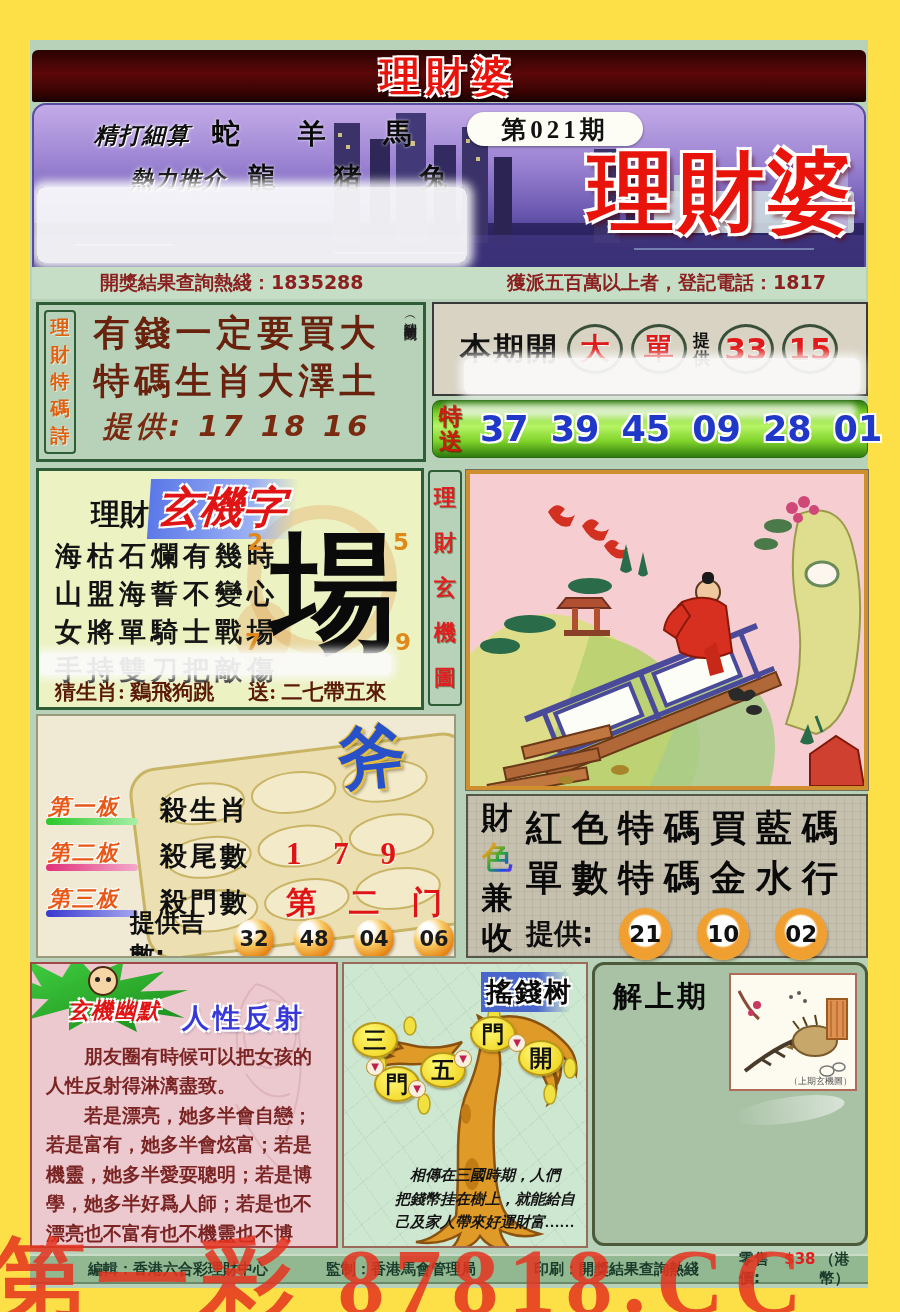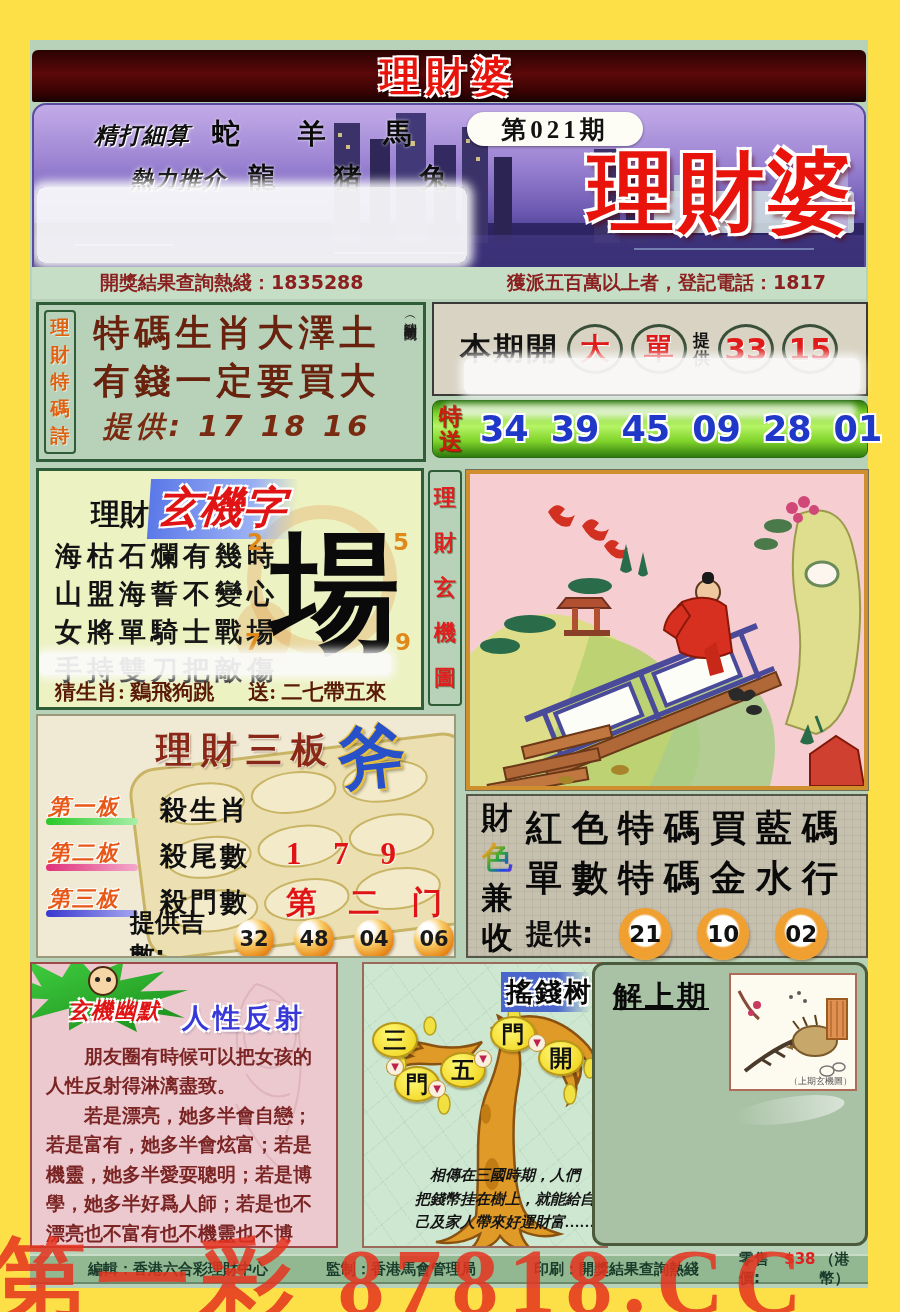--- a/index.html
+++ b/index.html
@@ -181,41 +181,41 @@
   .humor-title { position:absolute; left:150px; top:36px; font-size:27px; font-weight:900; color:#3838d8;
     letter-spacing:4px; text-shadow:-2px -2px 0 #fff,2px -2px 0 #fff,-2px 2px 0 #fff,2px 2px 0 #fff,2px 3px 3px rgba(0,0,80,.3); }
   .humor-body { position:absolute; left:14px; right:12px; top:78px; }
   .humor-body p { font-size:19px; font-weight:700; color:#7a2424; line-height:1.55; text-indent:2em;
     font-family:"Liberation Serif",serif; }
 
   
   .tree-box { position:absolute; left:342px; top:962px; width:246px; height:286px; background:#cde7d0;
     border:2px solid #9a6a5a; overflow:hidden;
     background-image:repeating-linear-gradient(55deg,rgba(140,180,150,.18) 0 1px,transparent 1px 26px),
-                     repeating-linear-gradient(-40deg,rgba(140,180,150,.18) 0 1px,transparent 1px 32px);margin-left:20px; }
+                     repeating-linear-gradient(-40deg,rgba(140,180,150,.18) 0 1px,transparent 1px 32px); }
   .tree-title { position:absolute; right:8px; top:8px; font-size:27px; font-weight:900; color:#0a0a0a;
     font-family:"Liberation Serif",serif; letter-spacing:2px; padding:2px 5px;
     background:linear-gradient(90deg,#4a66cc 0%,#4a66cc 58%,rgba(74,102,204,0) 92%);
     text-shadow:-2px -2px 0 #fff,2px -2px 0 #fff,-2px 2px 0 #fff,2px 2px 0 #fff; }
   .fruit { position:absolute; width:46px; height:36px; border-radius:50%;
     background:radial-gradient(circle at 40% 32%,#fffa78,#f2d828 75%,#d8b818);
     border:2px solid #b89818; display:flex; align-items:center; justify-content:center;
     box-shadow:1px 2px 2px rgba(60,40,0,.35); }
   .fruit span { font-size:23px; font-weight:900; color:#111; font-family:"Liberation Serif",serif; }
   .f-arrow { position:absolute; width:18px; height:18px; border-radius:50%; background:#f8f0dc;
     border:1px solid #c09030; display:flex; align-items:center; justify-content:center; }
   .f-arrow span { font-size:10px; color:#c02050; line-height:1; }
   .tree-caption { position:absolute; left:46px; right:6px; bottom:12px; text-align:center; }
   .tree-caption div { font-family:"Liberation Serif",serif; font-size:15px; font-weight:900; font-style:italic;
     color:#141414; line-height:1.55; white-space:nowrap; }
 
   
   .last-box { position:absolute; left:592px; top:962px; width:276px; height:284px; background:#a9c2a6;
     border:3px solid #4a5a3a; border-radius:12px; }
-  .last-title { position:absolute; left:18px; top:12px; font-size:29px; font-weight:900; color:#0a0a0a; letter-spacing:3px;text-decoration:underline; }
+  .last-title { position:absolute; left:18px; top:12px; font-size:29px; font-weight:900; color:#0a0a0a; letter-spacing:3px; }
   .last-pic { position:absolute; right:8px; top:8px; width:128px; height:118px; background:#fdfbf0;
     border:2px solid #b06a5a; overflow:hidden; }
   .last-pic-caption { position:absolute; right:3px; bottom:1px; font-size:9px; color:#555; }
   .last-sheen { position:absolute; right:20px; top:132px; width:110px; height:26px; border-radius:50%;
     background:linear-gradient(90deg,rgba(255,255,255,0),rgba(255,255,255,.55)); transform:rotate(-8deg); }
 
   
   .footer-bar { position:absolute; left:30px; top:1254px; width:838px; height:30px; background:#92b892;
     border-top:2px solid #c8dcc8; border-bottom:2px solid #6a8a6a; display:flex; align-items:center;
     font-size:15px; font-weight:700; color:#1a3a2a; }
@@ -289,22 +289,22 @@
 
   <div class="poem-box">
     <div class="poem-side">
       <span>理</span>
       <span>財</span>
       <span>特</span>
       <span>碼</span>
       <span>詩</span>
     </div>
     <div class="poem-main">
+      <div class="poem-line">有錢一定要買大</div>
       <div class="poem-line">特碼生肖大澤土</div>
-      <div class="poem-line">有錢一定要買大</div>
       <div class="poem-provide">提供: 17 18 16</div>
     </div>
     <div class="poem-note">（請刮開塗層觀閱）</div>
   </div>
 
   <div class="current-box">
     <span class="cur-prefix">本期開</span>
     <span class="circle">
         <span class="rc">大</span>
       </span>
@@ -323,21 +323,21 @@
       </span>
     <div class="cur-blur"></div>
   </div>
 
   <div class="special-bar">
     <div class="sp-label">
       <span>特</span>
       <span>送</span>
     </div>
     <div class="sp-nums">
-      <span>34</span>
+      <span>37</span>
       <span>39</span>
       <span>45</span>
       <span>09</span>
       <span>28</span>
       <span>01</span>
 
     </div>
   </div>
 
   <div class="mystery-box">
@@ -459,21 +459,20 @@
             <ellipse cx="354" cy="80" rx="42" ry="20"></ellipse>
           <ellipse cx="170" cy="134" rx="42" ry="20"></ellipse>
             <ellipse cx="262" cy="134" rx="42" ry="20"></ellipse>
             <ellipse cx="354" cy="134" rx="42" ry="20"></ellipse>
           <ellipse cx="170" cy="188" rx="42" ry="20"></ellipse>
             <ellipse cx="262" cy="188" rx="42" ry="20"></ellipse>
             <ellipse cx="354" cy="188" rx="42" ry="20"></ellipse>
         </g>
       </g>
     </svg>
-    <div class="tb-title">理財三板</div>
     <div class="tb-axe">斧</div>
 
     <div class="tb-row" style="top:74px;">
       <span class="board">第一板</span>
       <span class="bar bar-g"></span>
       <span class="cat">殺生肖</span>
     </div>
     <div class="tb-row" style="top:120px;">
       <span class="board">第二板</span>
       <span class="bar bar-p"></span>

